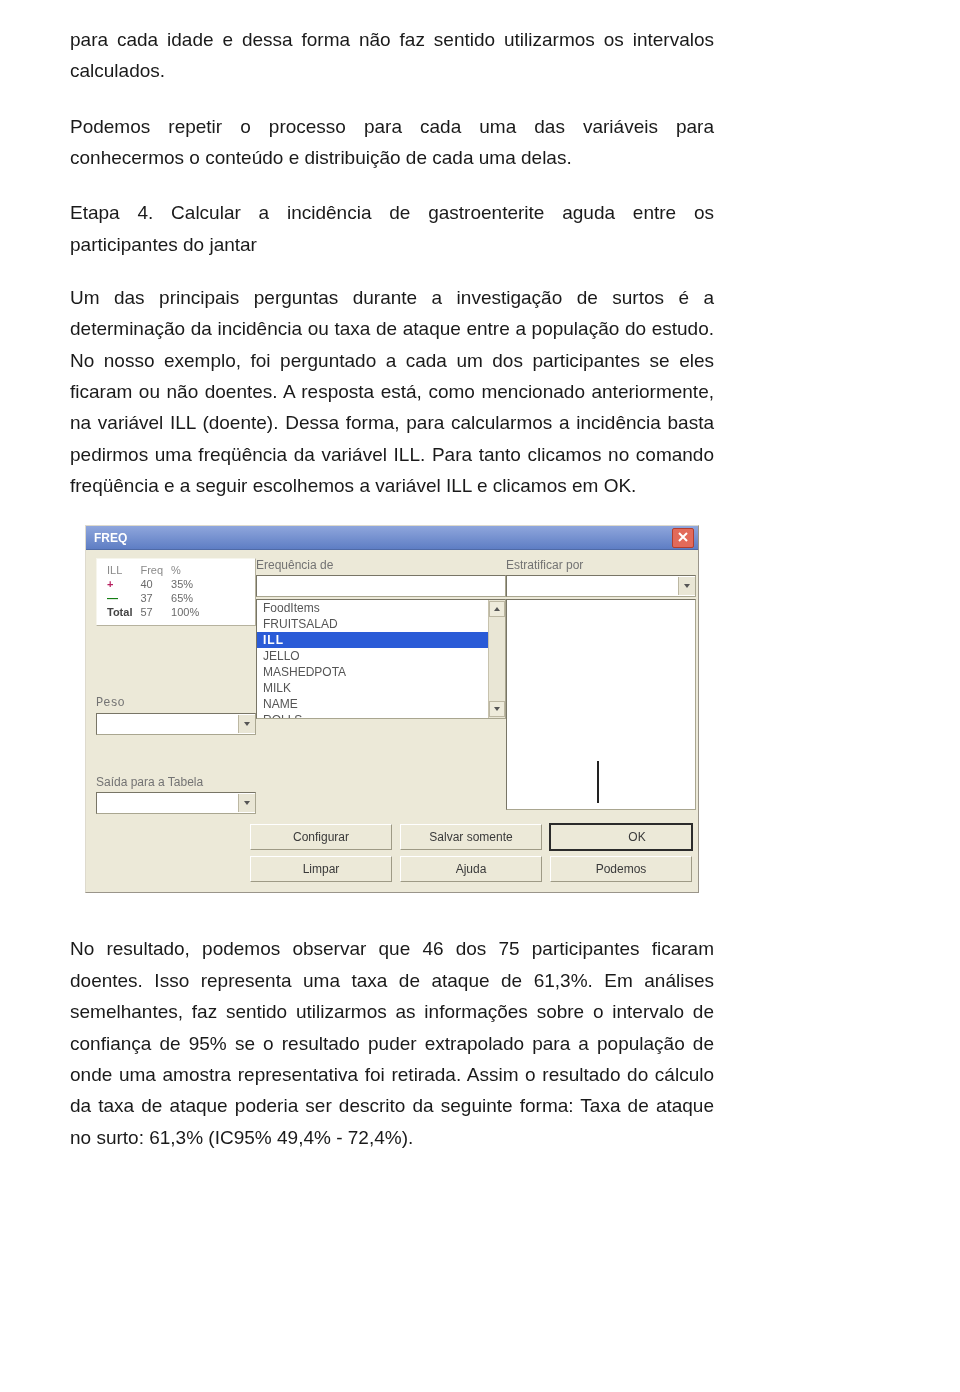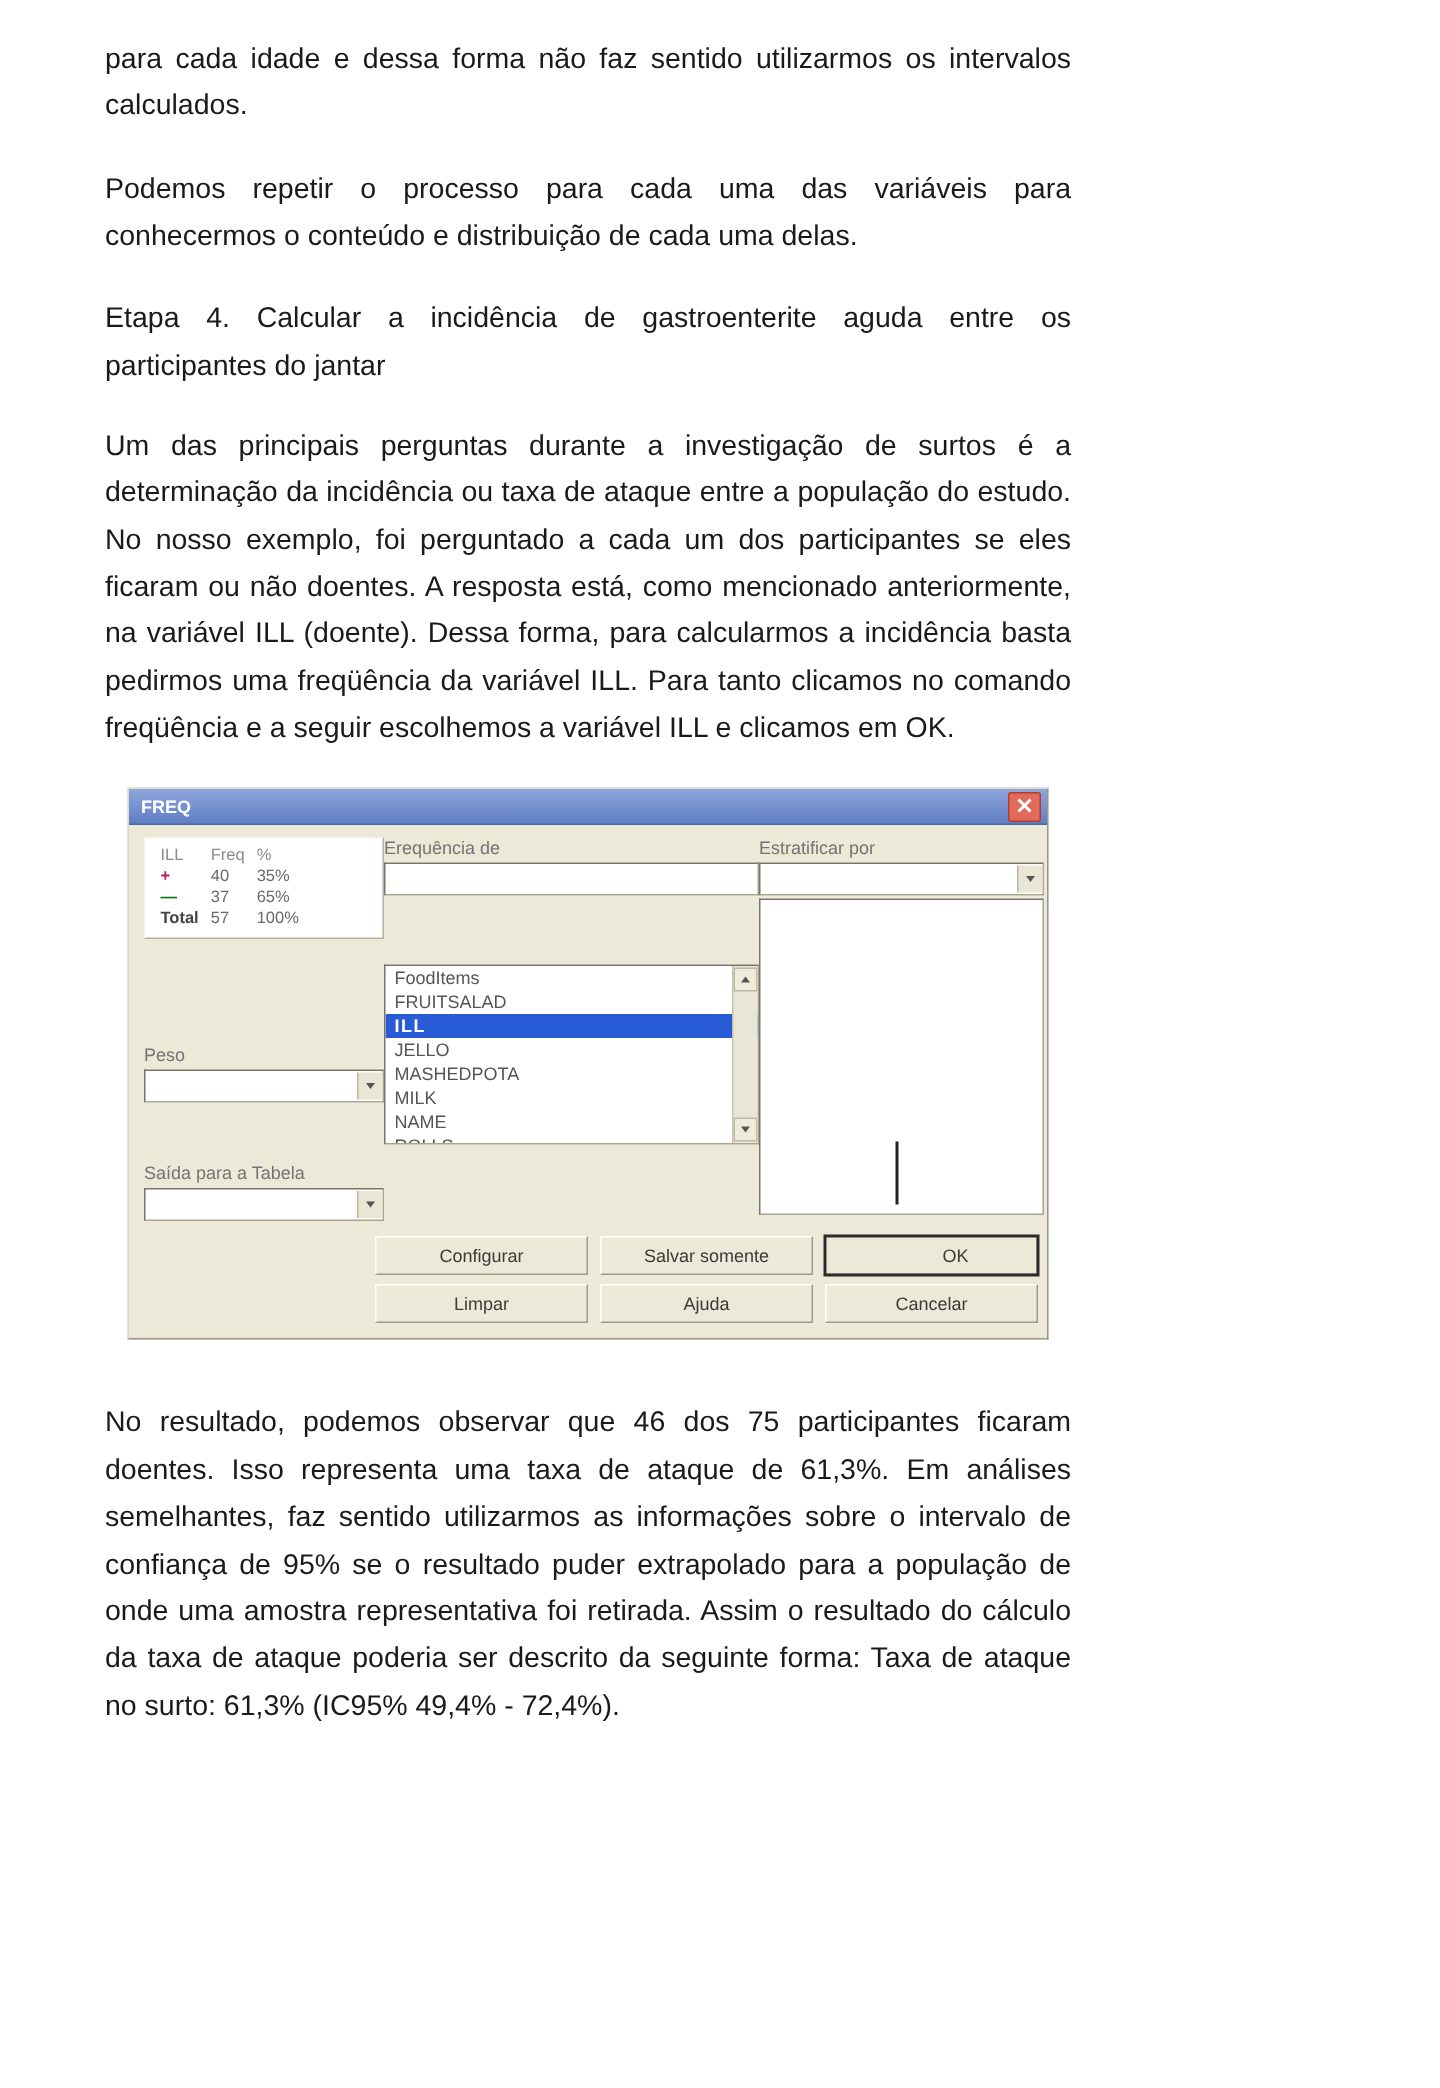--- a/index.html
+++ b/index.html
@@ -141,21 +141,20 @@
   }
   .listbox {
     background:#fff;
     border:1px solid #a9a690;
     border-top-color:#787566;
     border-left-color:#787566;
     height:118px;
     overflow:hidden;
     position:relative;
     font-size:12px;
-    margin-top:44px;
   }
   .listbox .scroll {
     position:absolute;right:0;top:0;bottom:0;width:16px;
     background:#e9e6d5;border-left:1px solid #c7c2ad;
     display:flex;flex-direction:column;align-items:center;justify-content:space-between;
   }
   .listbox .scroll .sbtn{
     width:14px;height:14px;background:#eeebdb;border:1px solid #bcb7a2;
     display:flex;align-items:center;justify-content:center;margin:1px 0;
   }
@@ -192,21 +191,21 @@
     border:1px solid #9e9a85;
     border-top-color:#fff;border-left-color:#fff;
     display:flex;align-items:center;justify-content:center;
     font-size:12px;color:#3a3a3a;
     margin:0 4px;
   }
   .btn.emph{
     outline:2px solid #2b2b2b;outline-offset:-1px;padding-left:32px;
   }
   .spacer-cell{}
-  .peso-block{margin-top:10px;}
+  .peso-block{margin-top:10px;font-family:Liberation Mono, monospace;}
   .saida-block{margin-top:40px;}
 </style>
 </head>
 <body>
 
 <div class="page">
 
   <p class="body-text">para cada idade e dessa forma não faz sentido utilizarmos os intervalos calculados.</p>
 
   <p class="body-text">Podemos repetir o processo para cada uma das variáveis para conhecermos o conteúdo e distribuição de cada uma delas.</p>
@@ -326,20 +325,20 @@
 
       <div class="button-row">
         <div class="spacer-cell"></div>
         <div class="btn">Configurar</div>
         <div class="btn">Salvar somente</div>
         <div class="btn emph">OK</div>
 
         <div class="spacer-cell"></div>
         <div class="btn">Limpar</div>
         <div class="btn">Ajuda</div>
-        <div class="btn">Cancelar</div>
+        <div class="btn">Podemos</div>
       </div>
     </div>
   </div>
 
   <p class="body-text">No resultado, podemos observar que 46 dos 75 participantes ficaram doentes. Isso representa uma taxa de ataque de 61,3%. Em análises semelhantes, faz sentido utilizarmos as informações sobre o intervalo de confiança de 95% se o resultado puder extrapolado para a população de onde uma amostra representativa foi retirada. Assim o resultado do cálculo da taxa de ataque poderia ser descrito da seguinte forma: Taxa de ataque no surto: 61,3% (IC95% 49,4% - 72,4%).</p>
 
 </div>
 
 </body></html>

